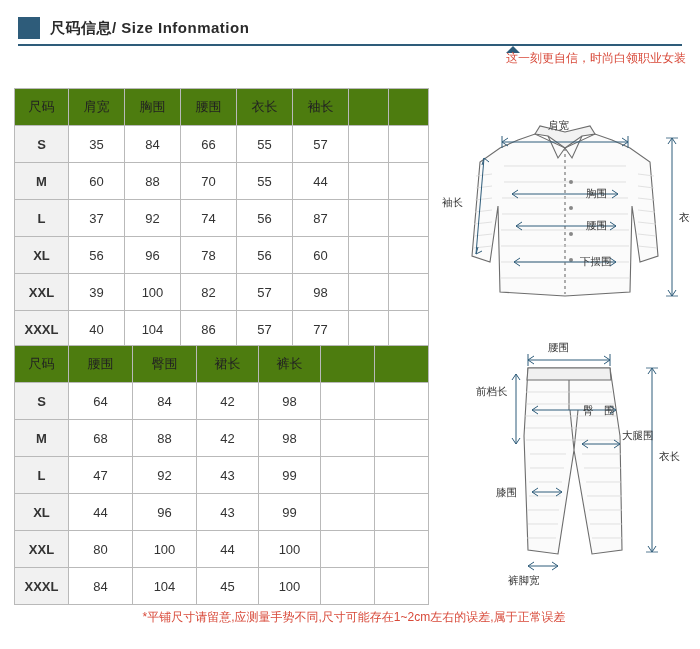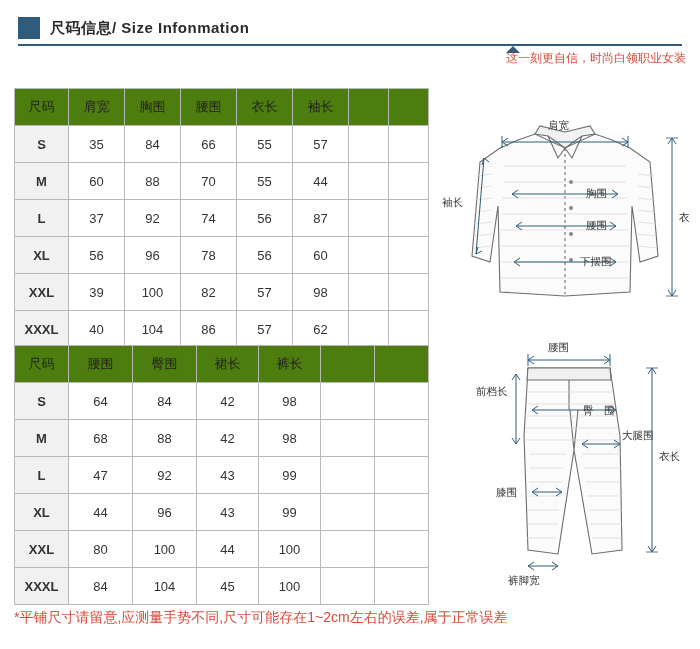--- a/index.html
+++ b/index.html
@@ -69,21 +69,21 @@
   #illu-bottom{left:470px;top:340px;width:215px;height:250px;}
   .ann{
     font-size:10.5px;fill:#333;
     font-family:"Liberation Sans","DejaVu Sans",sans-serif;
   }
   
   .footer{
     position:absolute;left:14px;top:608px;width:680px;
   }
   .footer div{
-    font-size:14px;color:#d84a3a;line-height:18px;white-space:nowrap;
+    font-size:12px;color:#d84a3a;line-height:18px;white-space:nowrap;text-align:center;
   }
 </style>
 </head>
 <body>
 
 <div class="header">
   <div class="header-bar"></div>
   <div class="header-title">尺码信息/ Size Infonmation</div>
 </div>
 <div class="header-rule"></div>
@@ -161,21 +161,21 @@
       <td>98</td>
       <td></td>
       <td></td>
     </tr>
     <tr>
       <td class="sizecol">XXXL</td>
       <td>40</td>
       <td>104</td>
       <td>86</td>
       <td>57</td>
-      <td>62</td>
+      <td>77</td>
       <td></td>
       <td></td>
     </tr>
   </tbody>
 </table>
 
 <table id="table-bottom">
   <colgroup>
     <col style="width:54px">
       <col style="width:64px">

